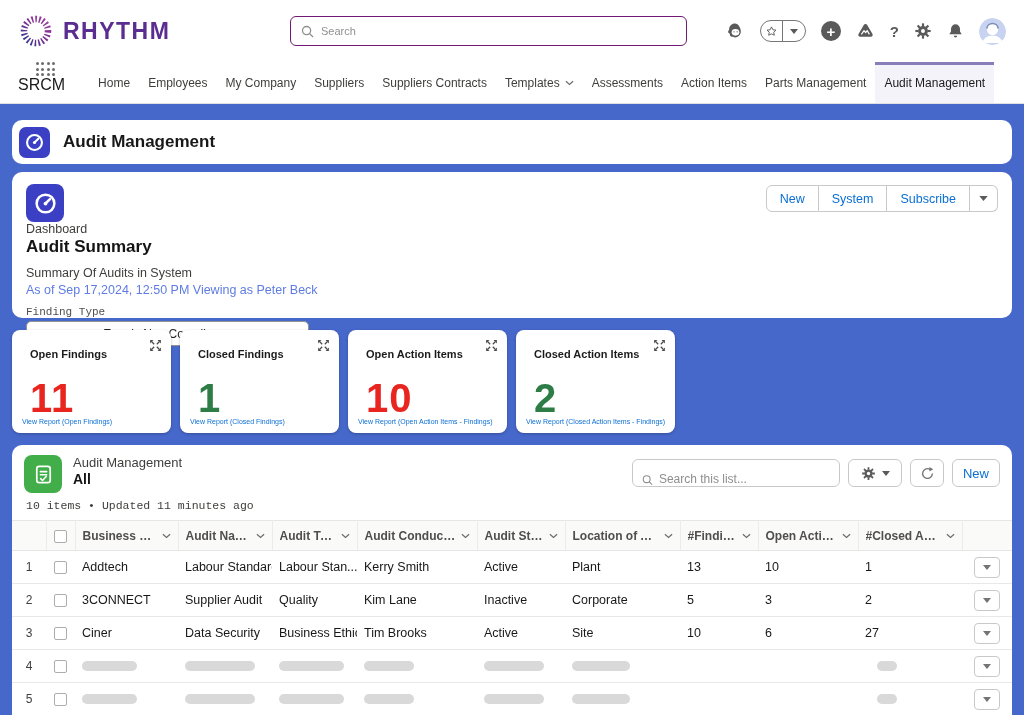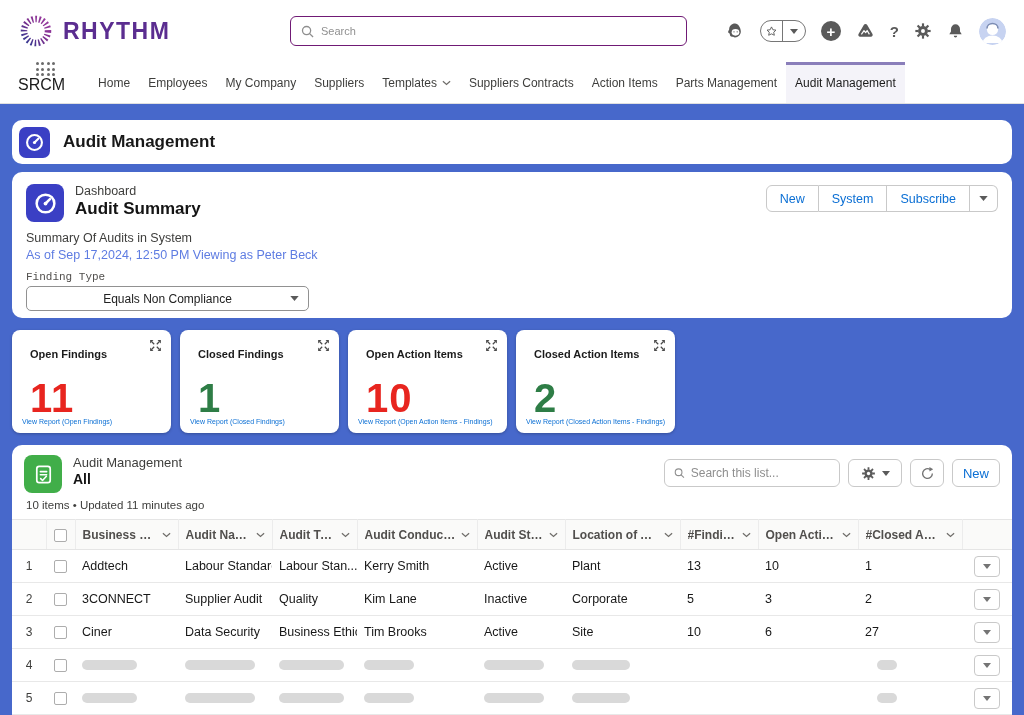--- a/index.html
+++ b/index.html
@@ -39,21 +39,21 @@
 
   .banner-card { background: #fff; border-radius: 10px; height: 44px; display: flex; align-items: center; gap: 13px; padding: 0 7px; }
   .sq-icon { border-radius: 8px; display: flex; align-items: center; justify-content: center; flex: none; }
   .sq-icon.indigo { background: #3a3fc4; }
   .sq-icon.green { background: #41ae49; }
   .banner-card .sq-icon { width: 31px; height: 31px; border-radius: 7px; }
   .banner-title { font-size: 17px; font-weight: 600; color: #181818; }
 
   
   .dash-card { margin-top: 8px; background: #fff; border-radius: 10px; height: 146px; padding: 12px 14px; position: relative; }
-  .dash-head { display: flex; gap: 11px; }
+  .dash-head { display: flex; gap: 0; flex-direction: column; }
   .dash-head .sq-icon { width: 38px; height: 38px; }
   .dash-type { font-size: 12.5px; color: #3e3e3c; }
   .dash-title { font-size: 17px; font-weight: 700; color: #141414; margin-top: 1px; }
   .btn-group { position: absolute; top: 13px; right: 14px; display: flex; }
   .gbtn { height: 27px; padding: 0 13px; background: #fff; border: 1px solid #c9c9c9; border-left-width: 0; color: #0b6fd4; font-size: 12.5px; font-family: inherit; cursor: pointer; display: flex; align-items: center; }
   .gbtn:first-child { border-left-width: 1px; border-radius: 6px 0 0 6px; }
   .gbtn.last { border-radius: 0 6px 6px 0; padding: 0 9px; color: #5a5a5a; }
   .dash-desc { font-size: 12.5px; color: #3e3e3c; margin-top: 9px; }
   .dash-asof { font-size: 12.5px; color: #5e7ce2; margin-top: 3px; cursor: pointer; }
   .filter-label { font-size: 11px; color: #514f4d; margin-top: 9px; font-family: Liberation Mono, monospace; }
@@ -69,23 +69,23 @@
   .metric-value.red { color: #e8251f; }
   .metric-value.green { color: #2e7d46; }
   .metric-link { position: absolute; left: 10px; bottom: 8px; font-size: 7px; color: #0b6fd4; cursor: pointer; }
 
   
   .table-card { margin-top: 12px; background: #fff; border-radius: 10px 10px 0 0; height: 270px; overflow: hidden; position: relative; }
   .list-head { display: flex; gap: 11px; padding: 10px 12px 0; }
   .list-head .sq-icon { width: 38px; height: 38px; }
   .list-entity { font-size: 13px; color: #3e3e3c; }
   .list-view { font-size: 14px; font-weight: 700; color: #141414; margin-top: 1px; }
-  .list-meta { font-size: 11.5px; color: #3e3e3c; padding: 6px 12px 8px 14px; }
+  .list-meta { font-size: 11.5px; color: #3e3e3c; padding: 6px 12px 8px 14px; font-family: Liberation Mono, monospace; }
   .list-controls { position: absolute; top: 14px; right: 12px; display: flex; gap: 8px; align-items: center; }
-  .list-search { width: 176px; height: 28px; border: 1px solid #c9c9c9; border-radius: 6px; display: flex; align-items: center; gap: 6px; padding: 0 9px; background: #fff; }
+  .list-search { width: 208px; height: 28px; border: 1px solid #c9c9c9; border-radius: 6px; display: flex; align-items: flex-end; gap: 6px; padding: 0 9px; background: #fff; }
   .list-search input { border: none; outline: none; width: 100%; font-size: 12px; font-family: inherit; }
   .list-search input::placeholder { color: #8e8e8e; }
   .ctrl-btn { height: 28px; background: #fff; border: 1px solid #c9c9c9; border-radius: 6px; display: flex; align-items: center; justify-content: center; gap: 6px; cursor: pointer; font-family: inherit; }
   .gear-btn { width: 54px; color: #5a5a5a; }
   .refresh-btn { width: 34px; }
   .new-btn { width: 48px; font-size: 13px; color: #0b6fd4; }
 
   table { width: 1000px; border-collapse: collapse; table-layout: fixed; }
   thead th { background: #fafaf9; border-top: 1px solid #e5e5e5; border-bottom: 1px solid #e5e5e5; border-right: 1px solid #ececec; height: 30px; padding: 0 7px; font-size: 12px; font-weight: 700; color: #514f4d; text-align: left; }
   thead th:last-child { border-right: none; }
@@ -215,27 +215,30 @@
     <div class="tab">
         <span>Employees</span>
       </div>
     <div class="tab">
         <span>My Company</span>
       </div>
     <div class="tab">
         <span>Suppliers</span>
       </div>
     <div class="tab">
+        <span>Suppliers Contracts</span>
+      </div>
+    <div class="tab">
       <span>Templates</span>
       <svg class="chev" width="9" height="6" viewBox="0 0 10 6">
           <path d="M1 1 l4 3.5 L9 1" fill="none" stroke="currentColor" stroke-width="1.4"></path>
         </svg>
     </div>
     <div class="tab">
-        <span>Suppliers Contracts</span>
+        <span>Assessments</span>
       </div>
     <div class="tab">
         <span>Action Items</span>
       </div>
     <div class="tab">
         <span>Parts Management</span>
       </div>
     <div class="tab active">
         <span>Audit Management</span>
       </div>

